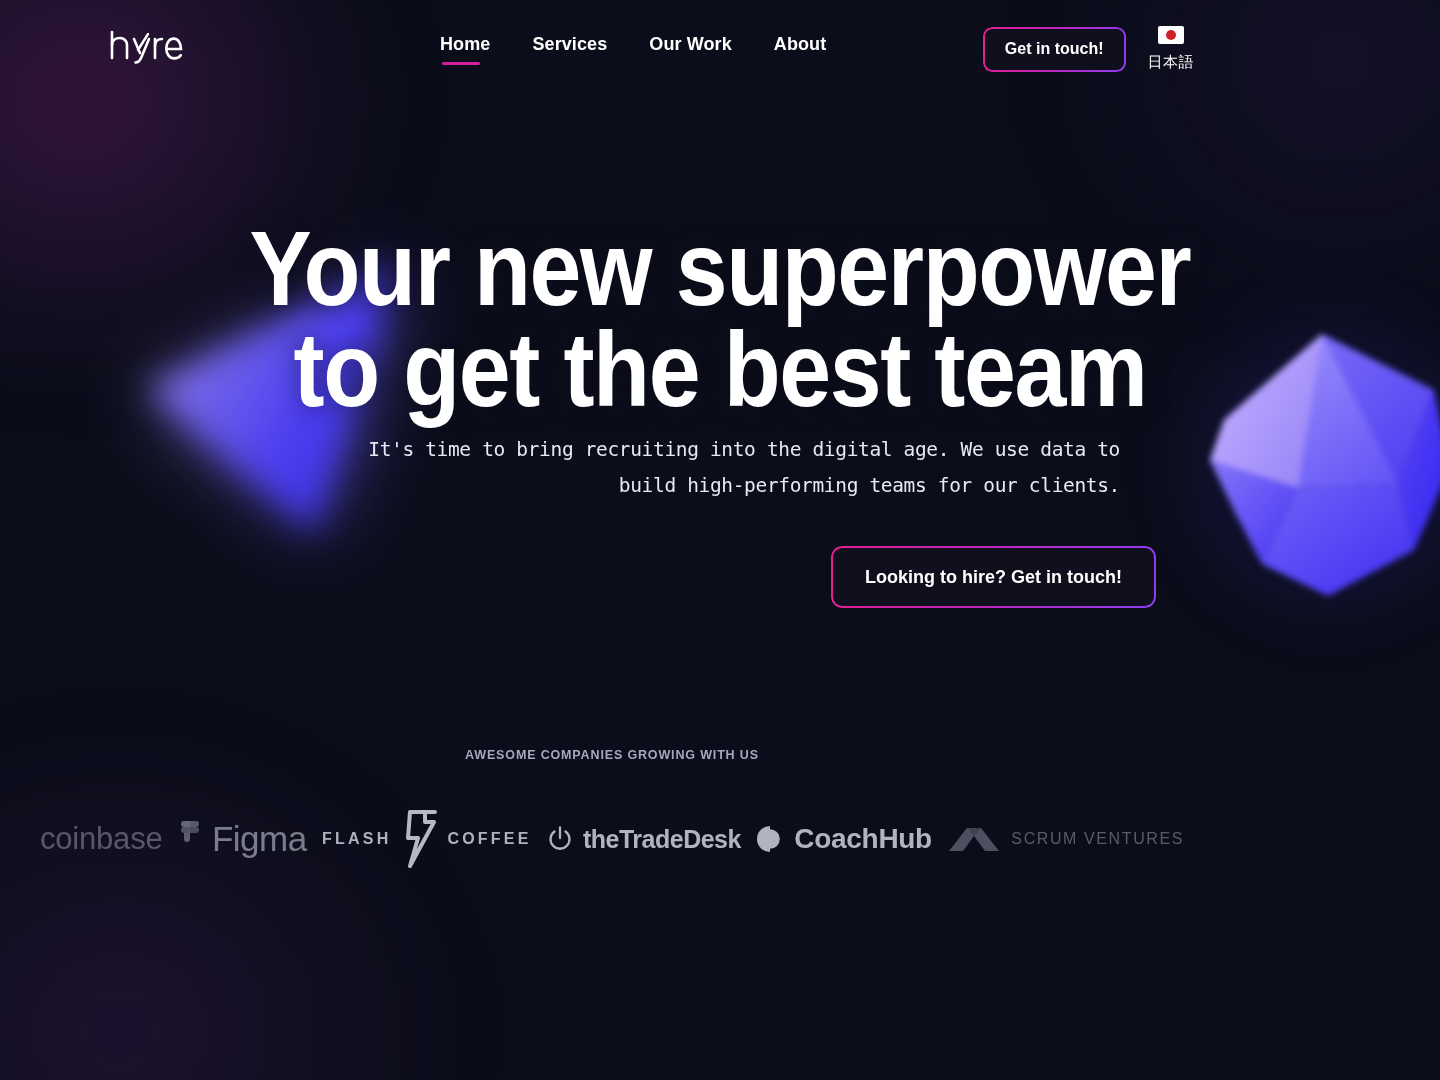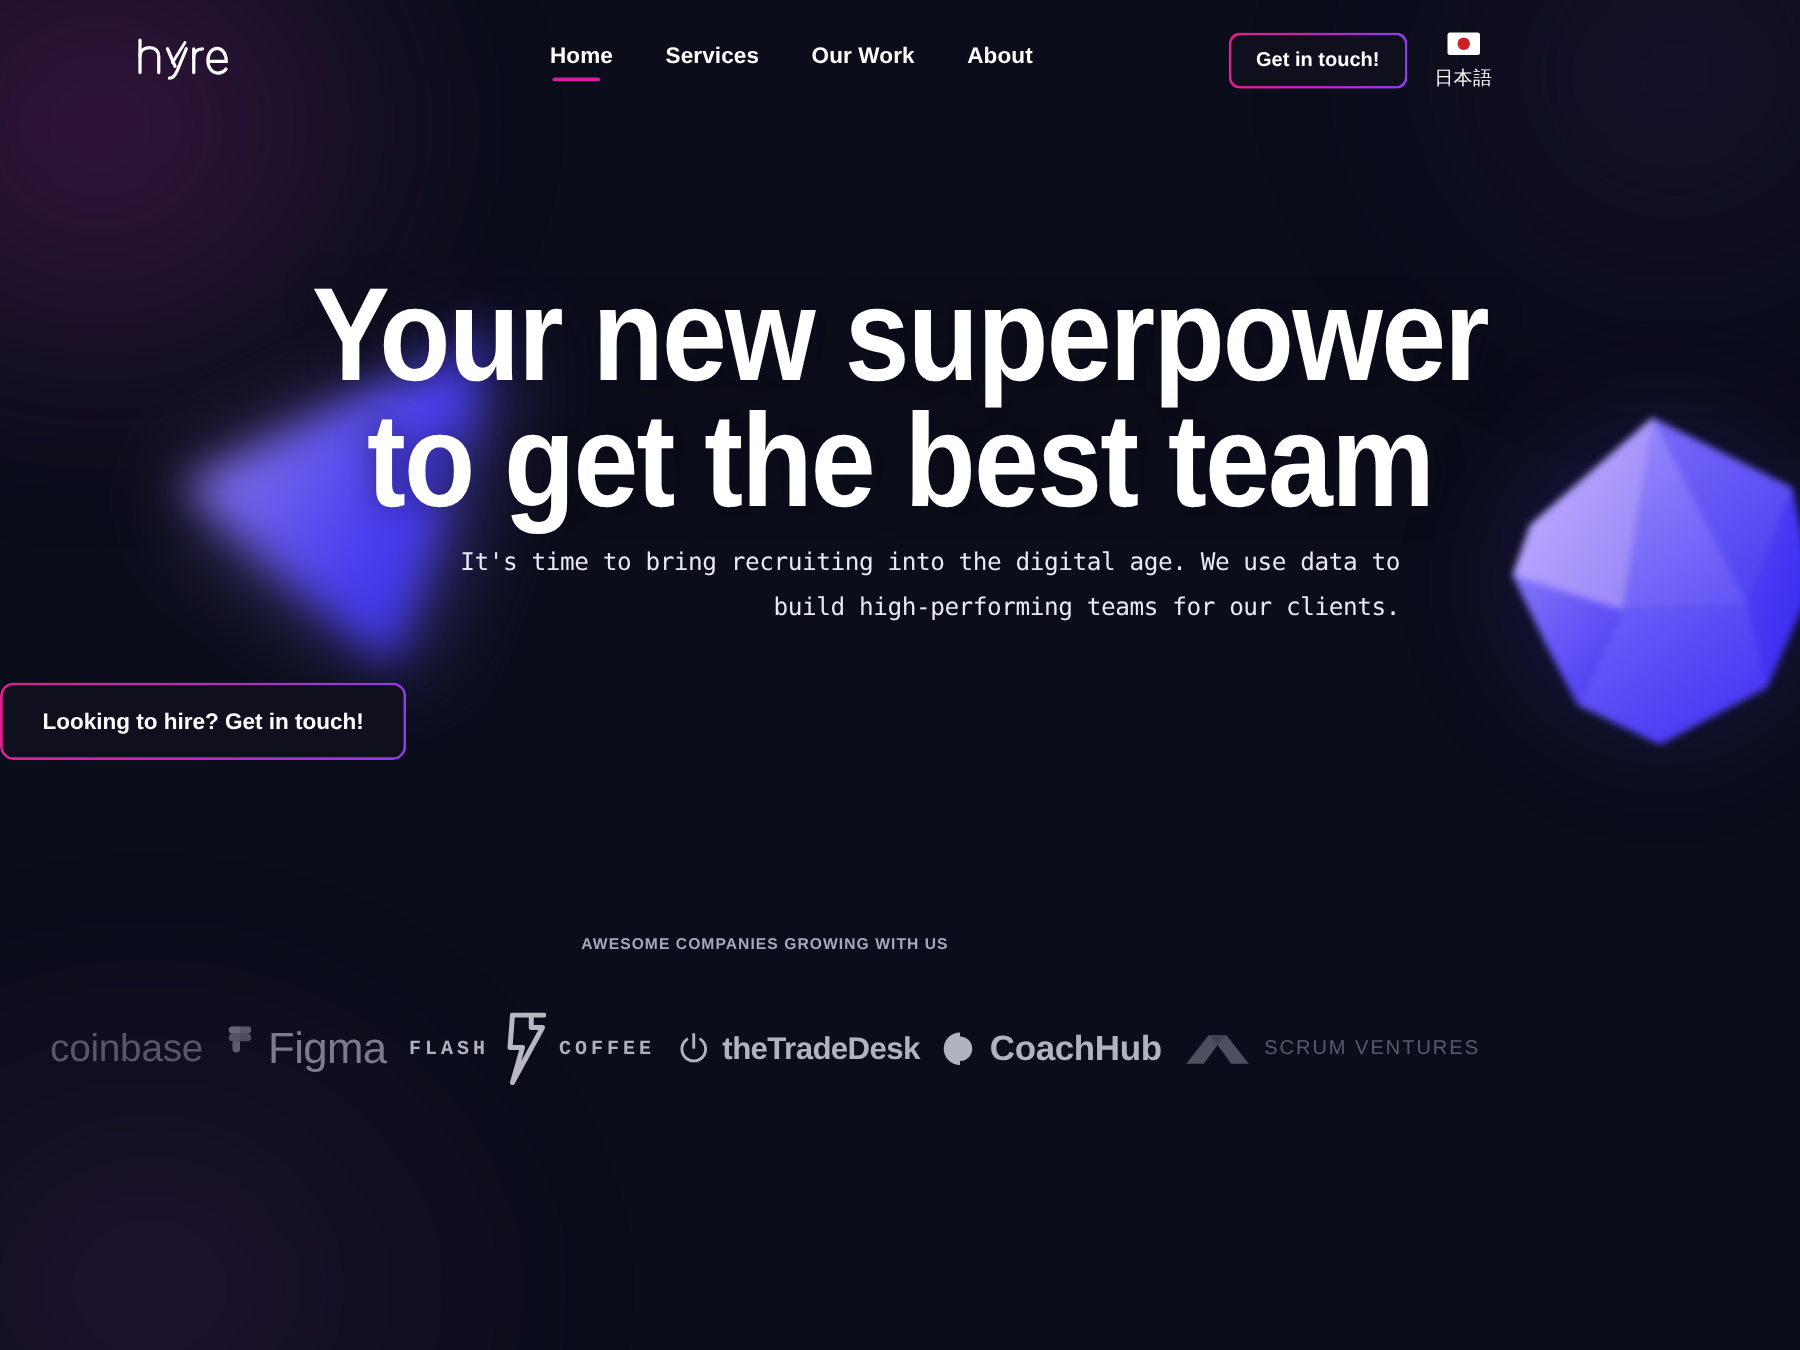--- a/index.html
+++ b/index.html
@@ -120,21 +120,21 @@
   .nav-item .underline {
     position:absolute;
     left:2px; bottom:4px;
     width:38px; height:3px;
     background:#d41f9e;
     border-radius:2px;
   }
 
   #header-right {
     position:absolute; right:110px; top:26px;
-    display:flex; align-items:flex-start; gap:22px;
+    display:flex; align-items:center; gap:22px;
   }
 
   .grad-btn {
     position:relative;
     display:inline-flex; align-items:center; justify-content:center;
     height:45px;
     padding:0 22px;
     border-radius:9px;
     background:#100f1d;
     cursor:pointer;
@@ -216,21 +216,21 @@
     line-height:36px;
     letter-spacing:-0.35px;
     color:#e7e9f4;
     font-weight:400;
   }
 
   #hero-cta-wrap {
     position:absolute;
     left:0; top:546px;
     width:1156px;
-    display:flex; justify-content:flex-start;
+    display:flex; justify-content:flex-end;
   }
   #hero-cta {
     height:62px;
     padding:0 34px;
     border-radius:11px;
     font-size:18px;
     font-weight:700;
   }
   #hero-cta::before { padding:1.8px; border-radius:11px; }
 
@@ -268,21 +268,21 @@
     color:#c9ccda;
     white-space:nowrap;
   }
 
   .c-coinbase { opacity:0.42; }
   .c-coinbase .client-word { font-size:31px; font-weight:400; letter-spacing:-0.2px; color:#b9bccb; }
 
   .c-figma { opacity:0.60; }
   .c-figma .client-word { font-size:35px; font-weight:400; letter-spacing:-0.5px; color:#c3c6d4; }
 
-  .c-flash { opacity:0.80;font-family:Liberation Mono, monospace; }
+  .c-flash { opacity:0.80; }
   .c-flash .fc-word { font-size:16px; font-weight:700; letter-spacing:3.2px; color:#d8dae6; }
 
   .c-moneythor { opacity:0.72; }
   .c-moneythor .client-word { font-size:22px; font-weight:600; letter-spacing:1.1px; color:#cdd0de; }
 
   .c-tradedesk { opacity:0.82; }
   .c-tradedesk .client-word { font-size:25px; font-weight:600; letter-spacing:-0.5px; color:#d6d8e4; }
 
   .c-coachhub { opacity:0.82; }
   .c-coachhub .client-word { font-size:28px; font-weight:600; letter-spacing:-0.3px; color:#d6d8e4; }

